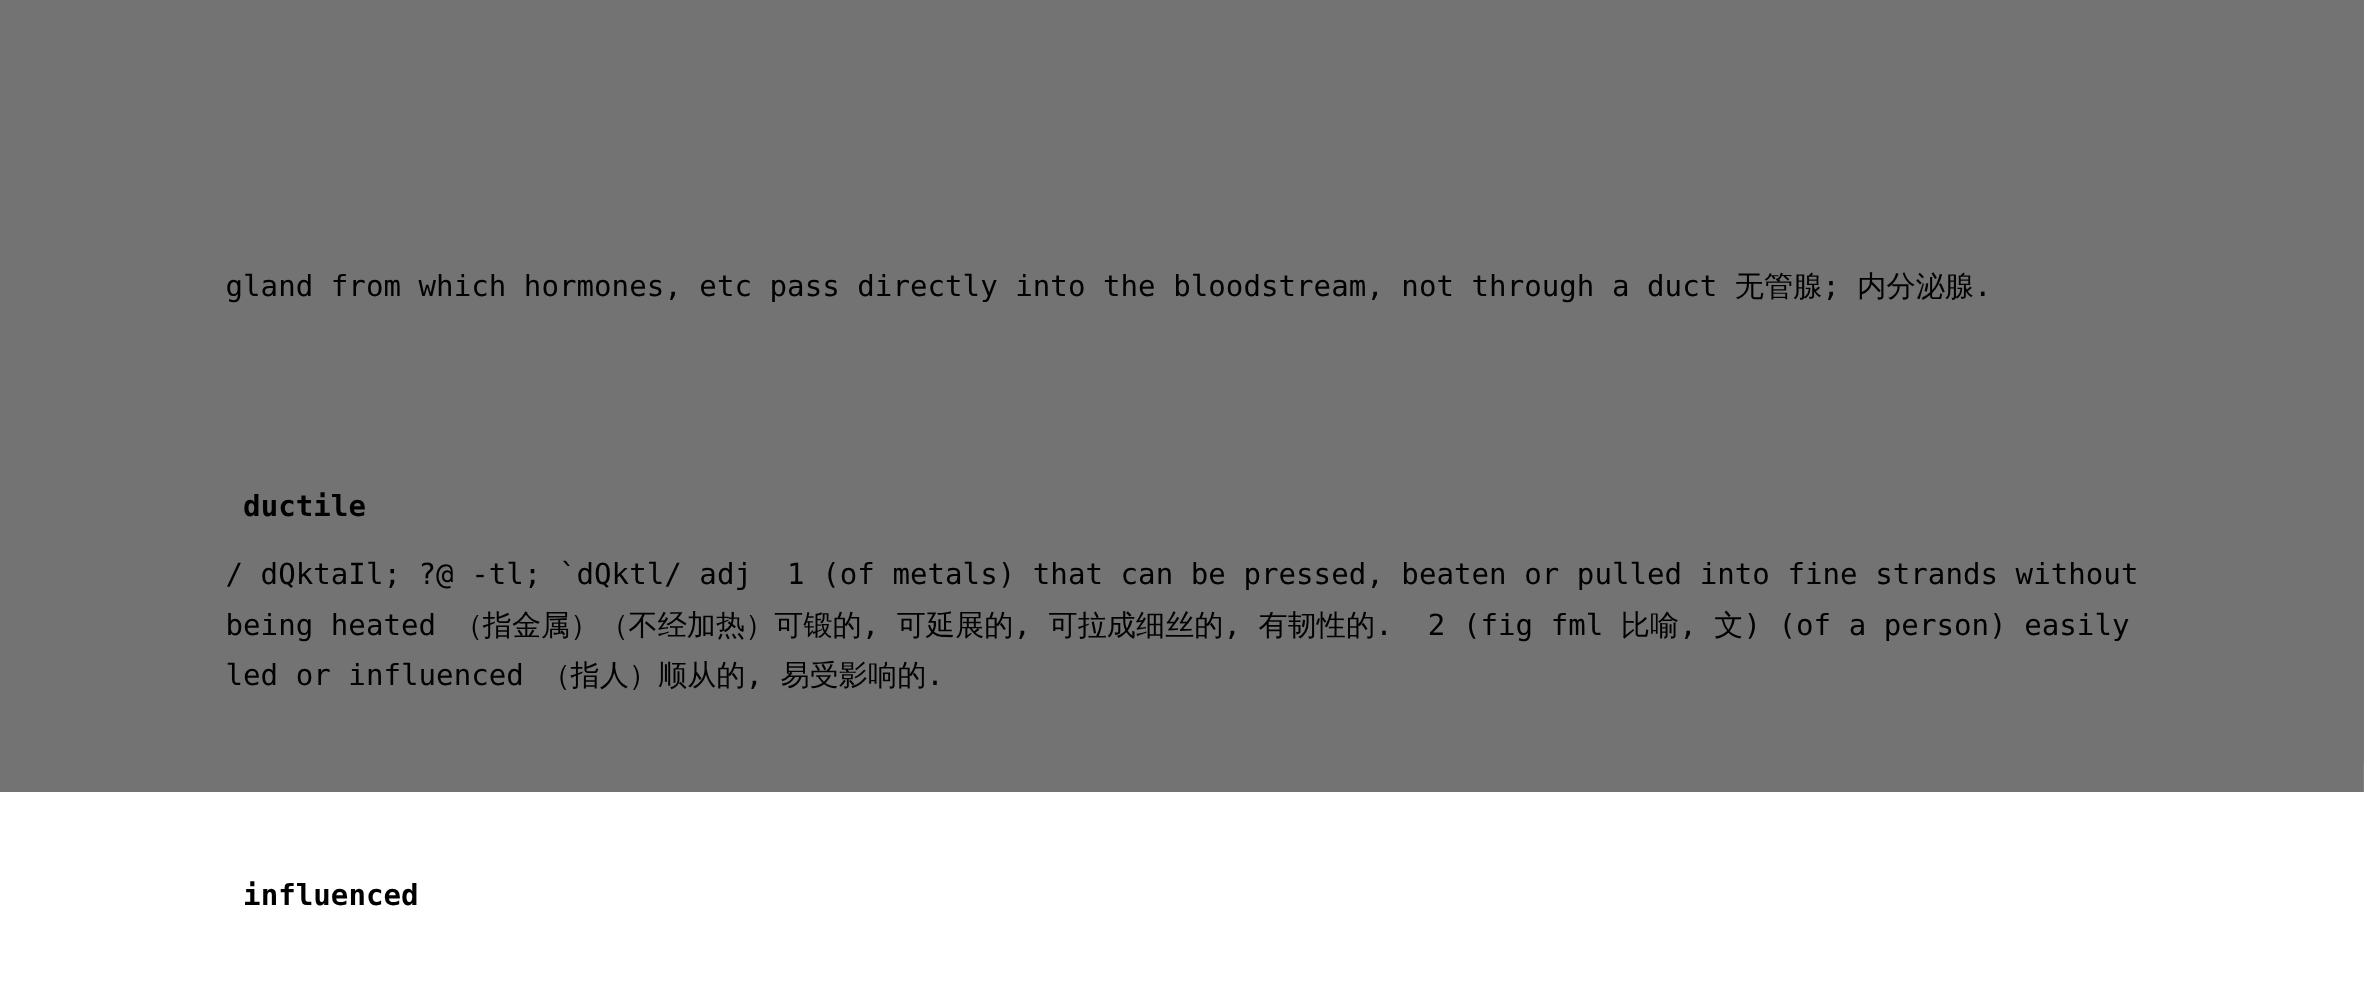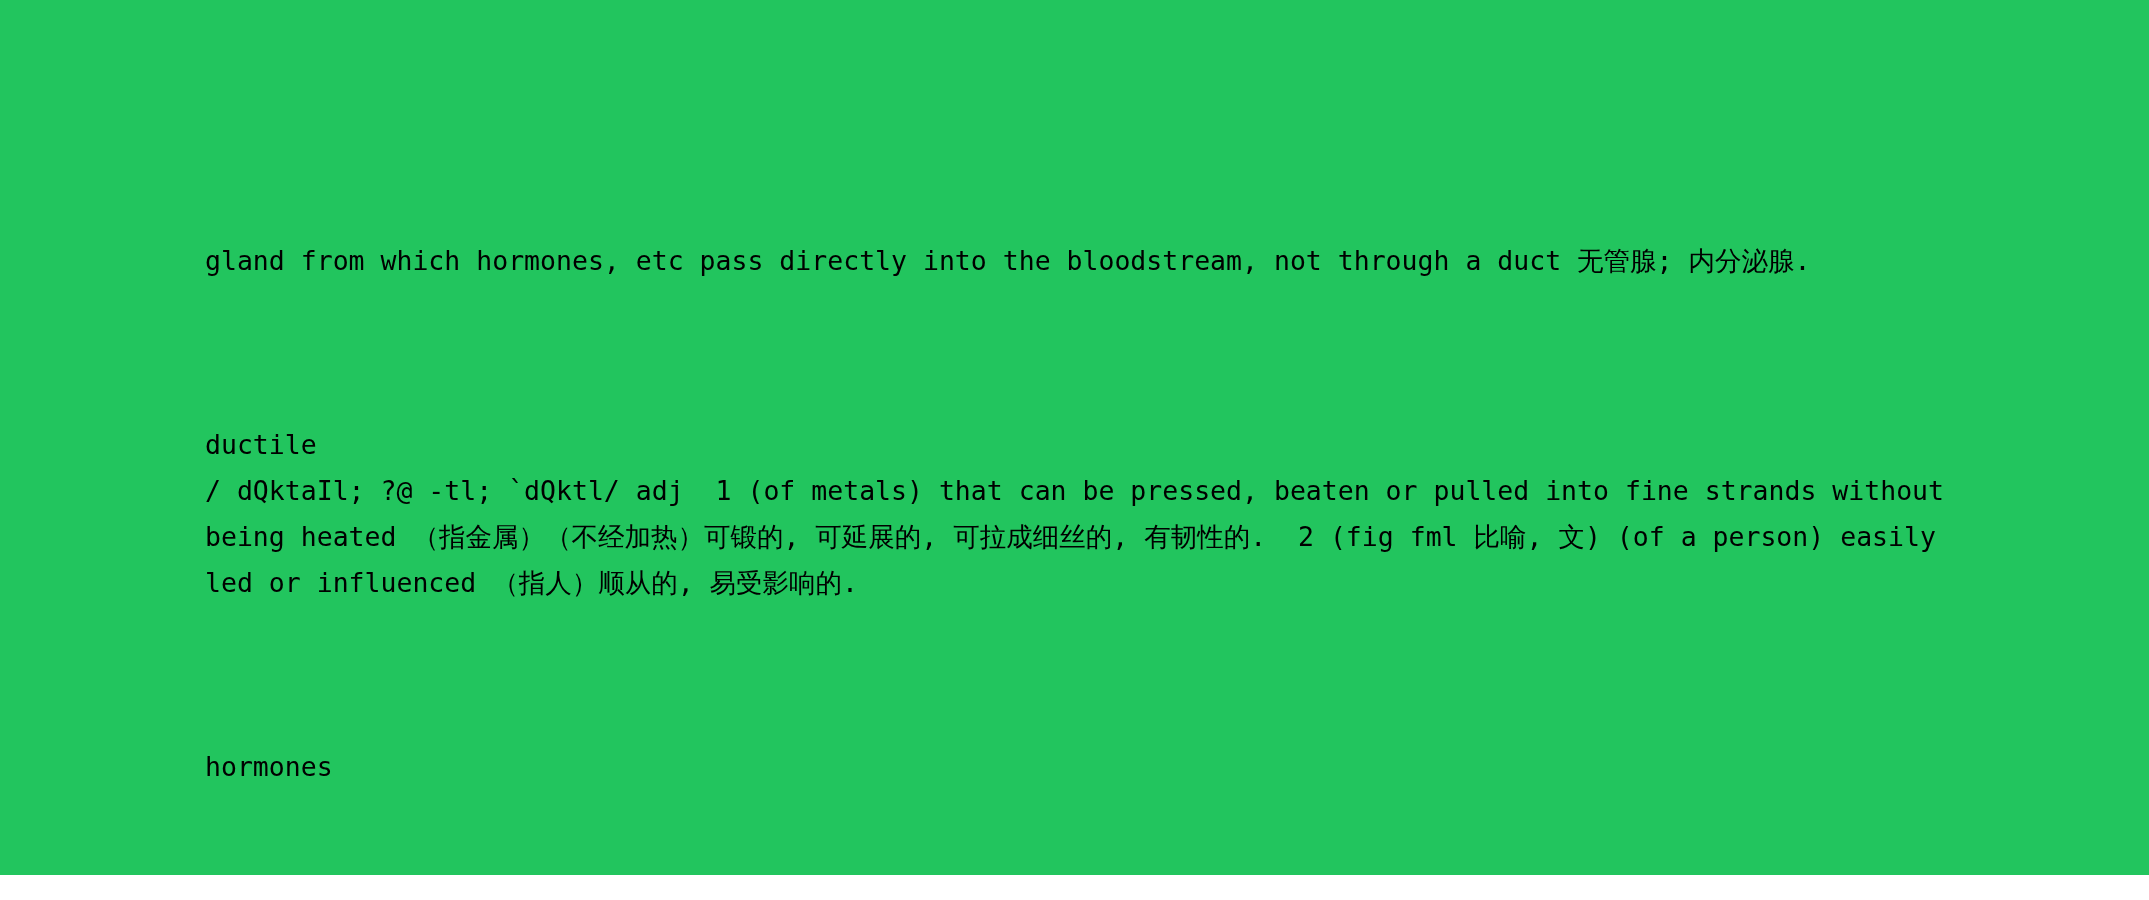--- a/index.html
+++ b/index.html
@@ -9,62 +9,63 @@
   }
   body {
     width: 2149px;
     height: 900px;
     overflow: hidden;
     font-family: "DejaVu Sans Mono", "Liberation Mono", monospace;
   }
   #page {
     position: relative;
     width: 2149px;
-    height: 875px;
-    background: #22c55e;
+    height: 720px;
+    background: #737373;
   }
   #dictionary-body {
     position: absolute;
     left: 205px;
     top: 100px;
     width: 1760px;
     color: #000000;
     font-family: "DejaVu Sans Mono", "Liberation Mono", monospace;
     font-size: 26.5px;
     line-height: 46px;
     letter-spacing: 0px;
     white-space: pre-wrap;
     word-wrap: break-word;
   }
   .entry {
     margin: 0;
     padding: 0;
   }
   .headword {
     display: block;
-    margin: 0;
+    margin: 16px;
     padding: 0;
+    font-weight: bold;
   }
   .definition {
     display: block;
     margin: 0;
     padding: 0;
   }
 </style>
 </head>
 <body>
 
 <div id="page">
   <div id="dictionary-body">
 
     <div class="entry"><span class="definition">gland from which hormones, etc pass directly into the bloodstream, not through a duct 无管腺; 内分泌腺.</span></div>
 
     <div class="entry"><span class="headword">ductile</span><span class="definition">/ dQktaIl; ?@ -tl; `dQktl/ adj  1 (of metals) that can be pressed, beaten or pulled into fine strands without being heated （指金属）（不经加热）可锻的, 可延展的, 可拉成细丝的, 有韧性的.  2 (fig fml 比喻, 文) (of a person) easily led or influenced （指人）顺从的, 易受影响的.</span></div>
 
-    <div class="entry"><span class="headword">hormones</span></div>
+    <div class="entry"><span class="headword">influenced</span></div>
 
     
 
     
 
     
 
   </div>
 </div>
 

